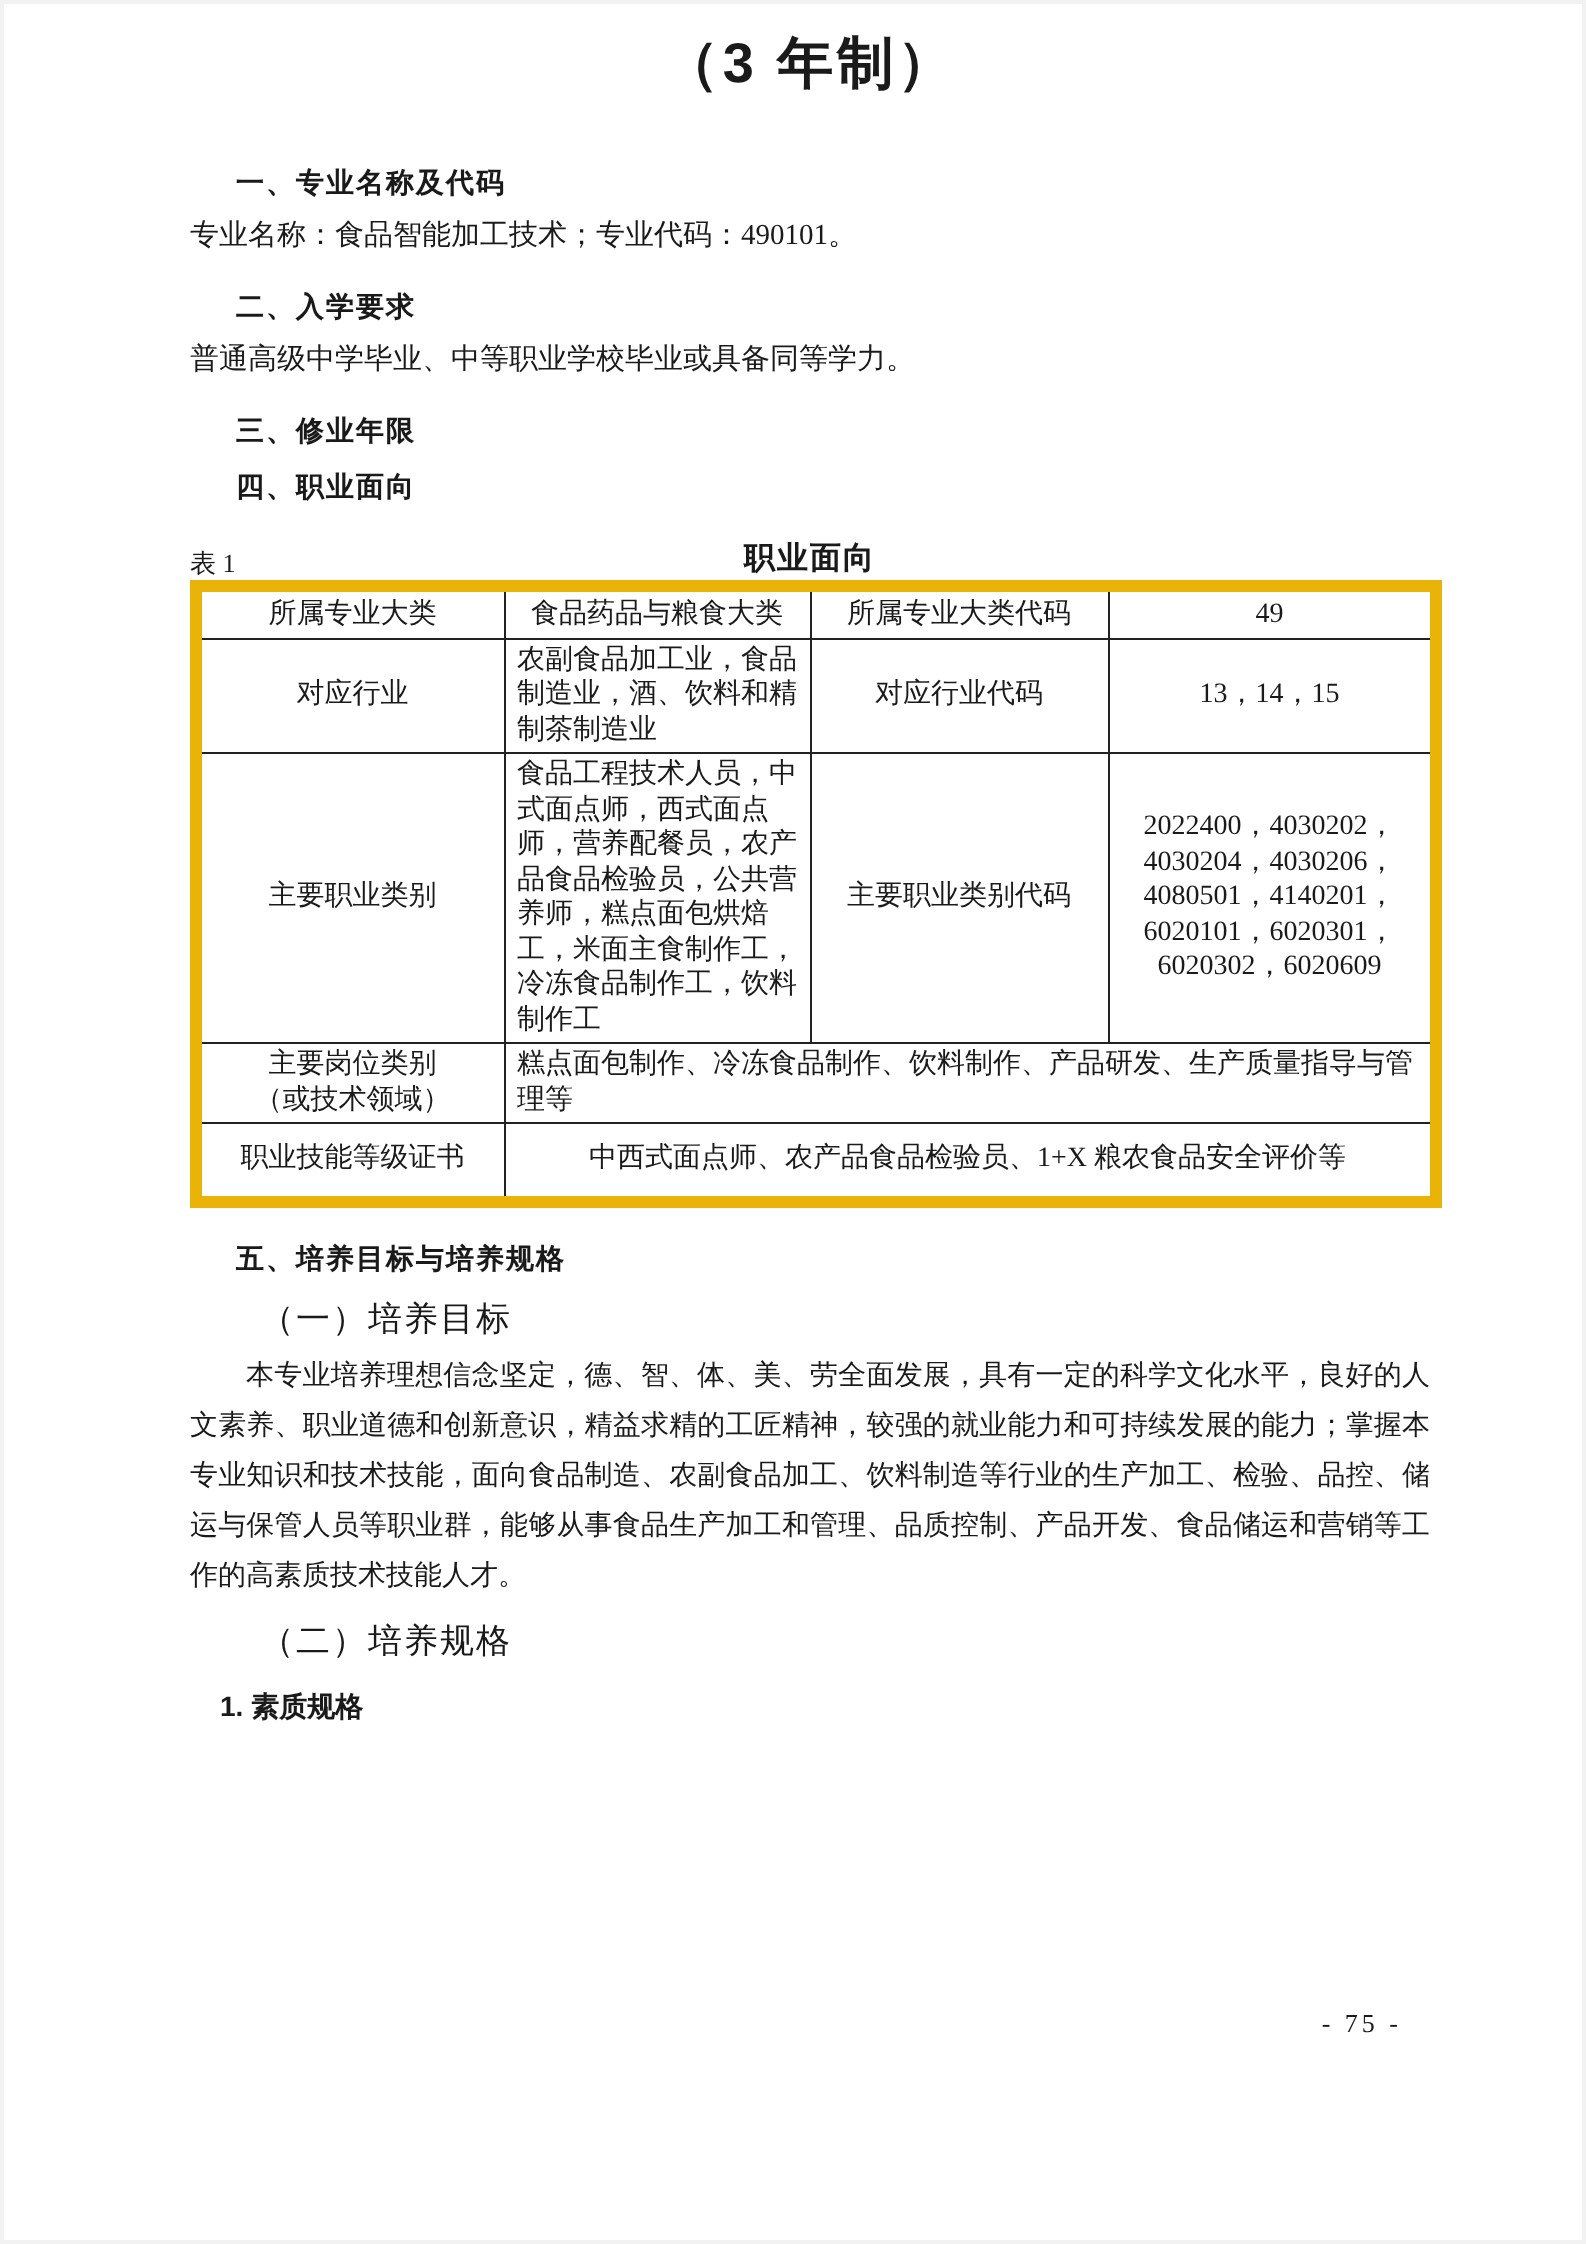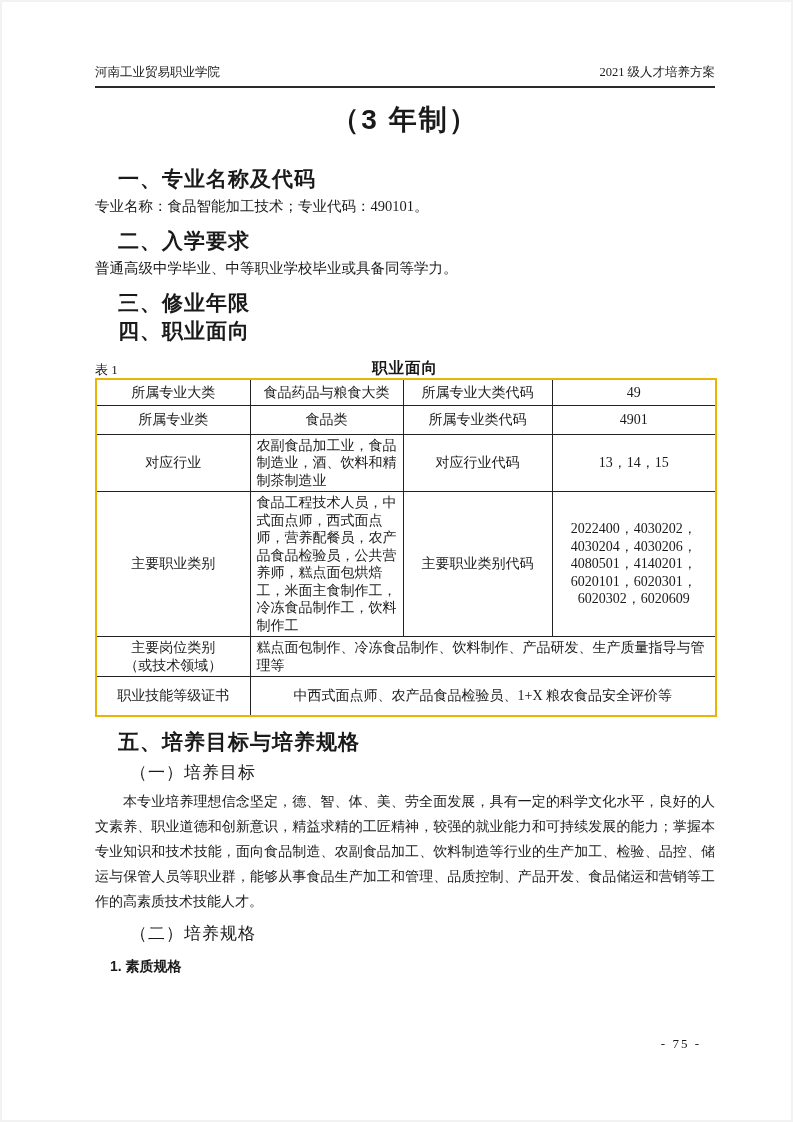--- a/index.html
+++ b/index.html
@@ -37,21 +37,21 @@
     font-family:"Liberation Sans","DejaVu Sans",sans-serif;
     font-weight:bold;
     font-size:28px;
     line-height:40px;
     letter-spacing:2px;
   }
 
   .sec-h {
     font-family:"Liberation Sans","DejaVu Sans",sans-serif;
     font-weight:bold;
-    font-size:21px;
+    font-size:14px;
     line-height:22px;
     letter-spacing:1px;
     margin:14px 0 0 23px;
   }
   .sec-h.first { margin-top:28px; }
   .sec-h.h4 { margin-top:6px; }
 
   .sec-body {
     font-size:14.5px;
     line-height:20px;
@@ -72,21 +72,21 @@
     font-family:"Liberation Sans","DejaVu Sans",sans-serif;
     font-weight:bold;
     font-size:15.5px;
     letter-spacing:1px;
   }
 
   table.occ {
     border-collapse:collapse;
     width:620px;
     table-layout:fixed;
-    border:2px solid #eab308;
+    border:6px solid #eab308;
     font-size:14px;
     line-height:17.5px;
   }
   table.occ td {
     border:1px solid #222;
     padding:2px 6px;
     vertical-align:middle;
     text-align:center;
     overflow:hidden;
   }
@@ -111,34 +111,30 @@
   .sub-h3 {
     font-family:"Liberation Sans","DejaVu Sans",sans-serif;
     font-weight:bold;
     font-size:14px;
     line-height:20px;
     margin:10px 0 0 15px;
   }
 
   .page-number {
     position:absolute;
-    top:1036px; right:92px;
+    top:1004px; right:92px;
     font-size:13px;
     letter-spacing:2px;
   }
 </style>
 </head>
 <body>
 
 <div class="content">
 
-  <div class="header-row">
-    <span>河南工业贸易职业学院</span>
-    <span>2021 级人才培养方案</span>
-  </div>
 
   <div class="doc-subtitle">（3 年制）</div>
 
   <div class="sec-h first">一、专业名称及代码</div>
   <div class="sec-body">专业名称：食品智能加工技术；专业代码：490101。</div>
 
   <div class="sec-h">二、入学要求</div>
   <div class="sec-body">普通高级中学毕业、中等职业学校毕业或具备同等学力。</div>
 
   <div class="sec-h">三、修业年限</div>
@@ -157,26 +153,20 @@
         <col style="width:149px">
         <col style="width:164px">
     </colgroup>
     <tbody>
       <tr style="height:26px">
         <td>所属专业大类</td>
         <td>食品药品与粮食大类</td>
         <td>所属专业大类代码</td>
         <td>49</td>
       </tr>
-      <tr style="height:29px">
-        <td>所属专业类</td>
-        <td>食品类</td>
-        <td>所属专业类代码</td>
-        <td>4901</td>
-      </tr>
       <tr style="height:52px">
         <td>对应行业</td>
         <td class="lt">农副食品加工业，食品制造业，酒、饮料和精制茶制造业</td>
         <td>对应行业代码</td>
         <td>13，14，15</td>
       </tr>
       <tr style="height:138px">
         <td>主要职业类别</td>
         <td class="lt">食品工程技术人员，中式面点师，西式面点师，营养配餐员，农产品食品检验员，公共营养师，糕点面包烘焙工，米面主食制作工，冷冻食品制作工，饮料制作工</td>
         <td>主要职业类别代码</td>

